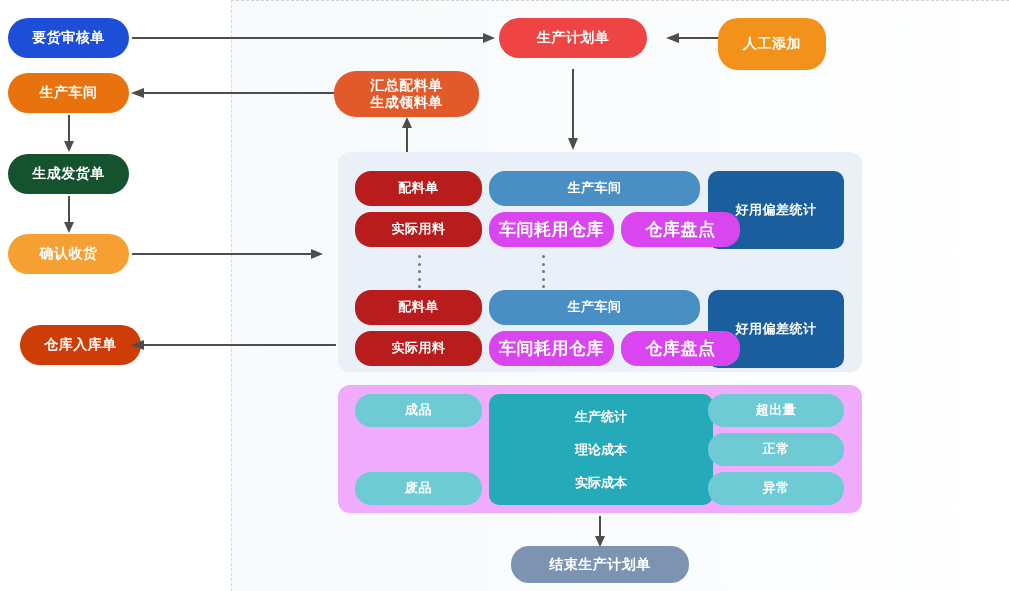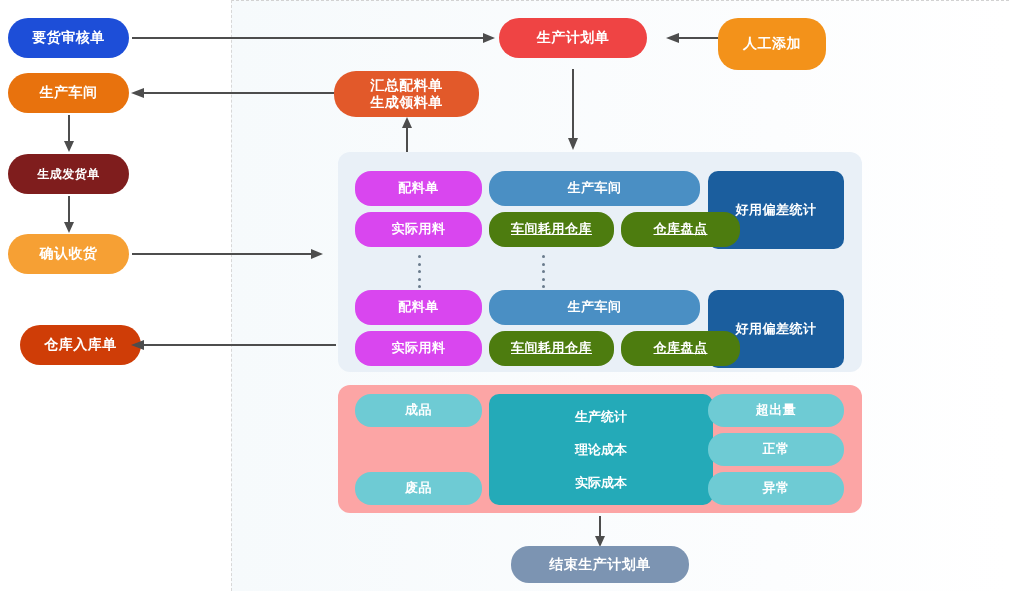--- a/index.html
+++ b/index.html
@@ -52,40 +52,40 @@
     color: #ffffff;
     font-weight: bold;
     letter-spacing: 0.5px;
     line-height: 1.25;
     white-space: pre-line;
   }
 
   
   .c-deepred   { background: #1d4ed8; border-radius: 20px; font-size: 14px; }
   .c-orange    { background: #e8720d; border-radius: 20px; font-size: 14px; }
-  .c-lightor   { background: #7f1d1d; border-radius: 20px; font-size: 12px; }
+  .c-lightor   { background: #14532d; border-radius: 20px; font-size: 14px; }
   .c-amber     { background: #f6a034; border-radius: 20px; font-size: 14px; }
   .c-red2      { background: #cf3d07; border-radius: 20px; font-size: 14px; }
 
   .c-salmon    { background: #ef4444; border-radius: 20px; font-size: 14px; }
   .c-brightor  { background: #f3921a; border-radius: 20px; font-size: 14px; }
   .c-vermilion { background: #e2592a; border-radius: 22px; font-size: 14px; }
 
   
   .panel {
     position: absolute;
     box-sizing: border-box;
     border-radius: 12px;
   }
   .panel-blue { background: #e9f0f7; }
-  .panel-teal { background: #fca5a5; }
-
-  .b-lightblue { background: #d946ef; border-radius: 16px; font-size: 13px; }
+  .panel-teal { background: #f0abfc; }
+
+  .b-lightblue { background: #b91c1c; border-radius: 16px; font-size: 13px; }
   .b-midblue   { background: #4a8fc4; border-radius: 16px; font-size: 13px; }
-  .b-steel     { background: #4d7c0f; border-radius: 16px; font-size: 13px; text-decoration: underline; }
+  .b-steel     { background: #d946ef; border-radius: 16px; font-size: 17px; }
   .b-darkblue  { background: #1b5e9e; border-radius: 10px; font-size: 13px; }
 
   .t-teal      { background: #6ecbd4; border-radius: 16px; font-size: 13px; }
 
   .c-slate     { background: #7c94b2; border-radius: 18px; font-size: 14px; }
 
   .teal-stack {
     position: absolute;
     box-sizing: border-box;
     border-radius: 10px;

